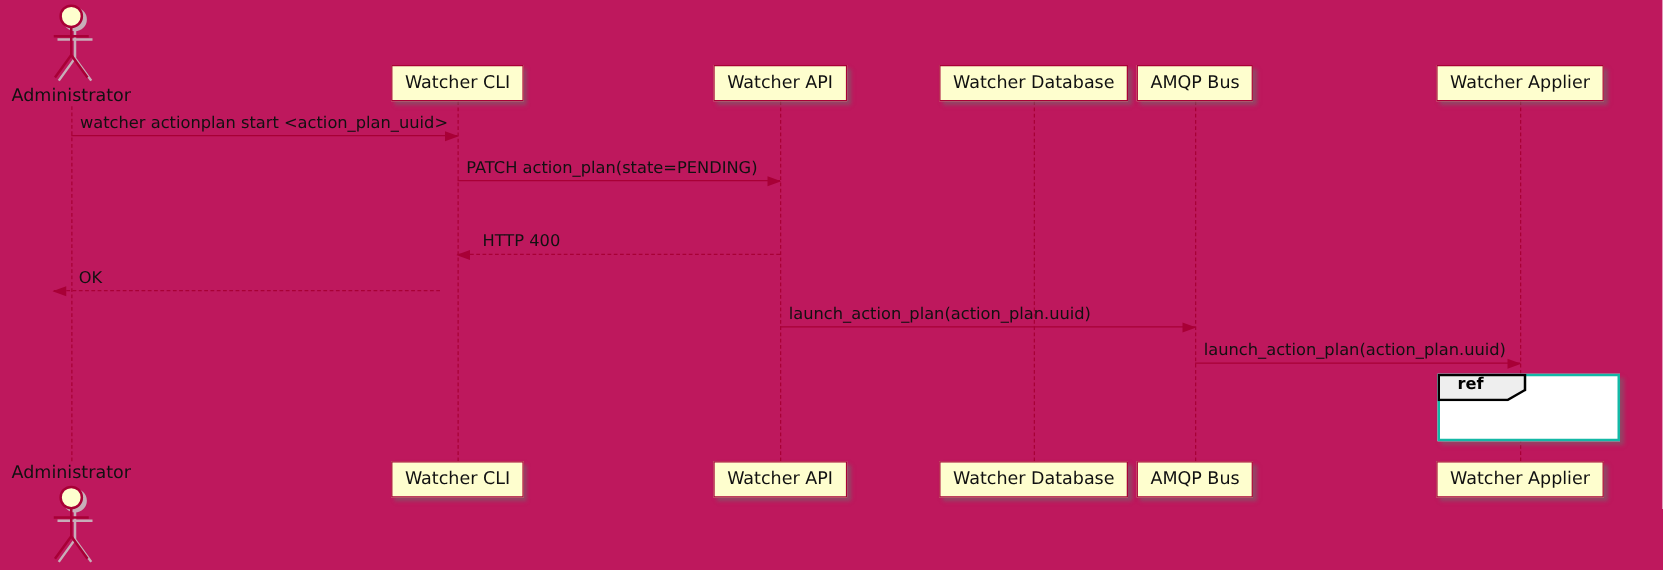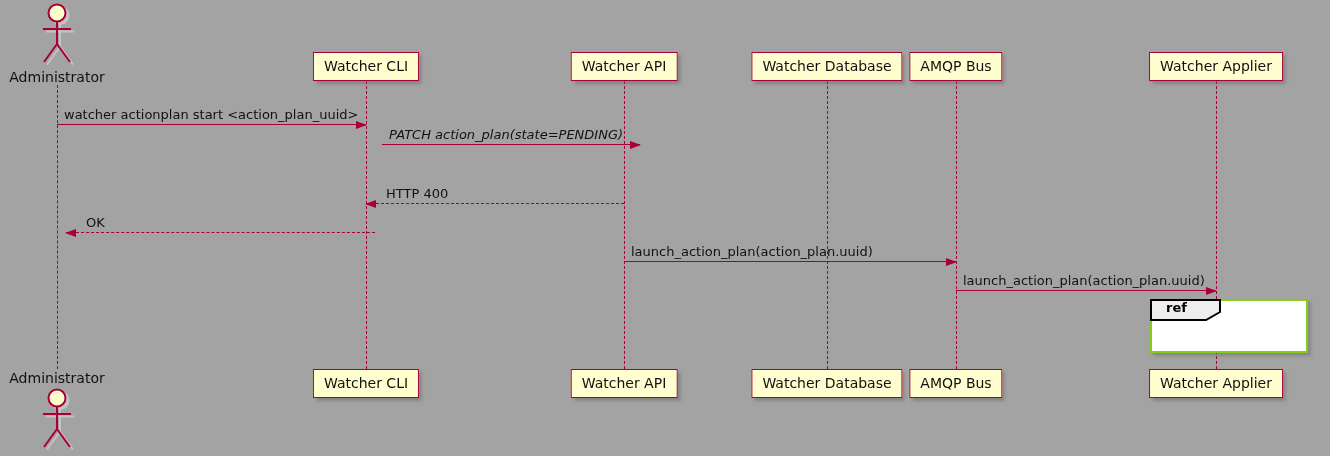--- a/index.html
+++ b/index.html
@@ -1,17 +1,17 @@
 <!DOCTYPE html>
 <html><head>
 <meta charset="utf-8">
 <style>
   html,body{margin:0;padding:0;background:#ffffff;}
   .canvas{
-    position:relative;width:1330px;height:456px;background:#a3a3a3;overflow:hidden;
+    position:relative;width:1330px;height:456px;background:#be185d;overflow:hidden;
     font-family:"DejaVu Sans","Liberation Sans",sans-serif;color:#111;
   }
   
   .life{position:absolute;width:0;border-left:1px dashed #A80036;}
   
   .pbox{
     position:absolute;transform:translateX(-50%);
     background:#FEFECE;border:1.6px solid #A80036;
     padding:5px 10px 6px;font-size:14px;line-height:16px;white-space:nowrap;
     box-shadow:3px 3px 3px rgba(110,110,110,.55);
@@ -25,22 +25,22 @@
   .msg{position:absolute;height:17px;}
   .msg .lbl{position:absolute;left:7px;bottom:3px;font-size:13px;white-space:nowrap;}
   .msg.left .lbl{left:20px;}
   .msg .line{position:absolute;left:0;right:0;bottom:0;height:0;border-top:1px solid #A80036;}
   .msg.dashed .line{border-top-style:dashed;}
   .ah{position:absolute;bottom:-4px;width:0;height:0;border-top:4.5px solid transparent;border-bottom:4.5px solid transparent;}
   .ah.r{right:-1px;border-left:11px solid #A80036;}
   .ah.l{left:-1px;border-right:11px solid #A80036;}
   
   .refbox{
-    position:absolute;left:1150px;top:299px;width:158px;height:54px;box-sizing:border-box;
-    background:#ffffff;border:2px solid #84cc16;box-shadow:3px 3px 3px rgba(110,110,110,.5);
+    position:absolute;left:1150px;top:299px;width:146px;height:54px;box-sizing:border-box;
+    background:#ffffff;border:2px solid #14b8a6;box-shadow:3px 3px 3px rgba(110,110,110,.5);
   }
   .refhead{position:absolute;left:-2px;top:-2px;width:72px;height:22px;}
   .refhead svg{display:block;}
   .reftag{position:absolute;left:16px;top:1px;font-size:13px;font-weight:bold;color:#000;}
   .refbody{margin:19px 4px 0 4px;font-size:13px;line-height:17px;color:#000;}
 </style>
 </head>
 <body>
 
 <div class="canvas">
@@ -67,40 +67,40 @@
   <div class="actor-label" style="left:57px;top:69px;">Administrator</div>
 
   <div class="row-top">
     <div class="pbox" style="left:366px;">Watcher CLI</div>
     <div class="pbox" style="left:624px;">Watcher API</div>
     <div class="pbox" style="left:827px;">Watcher Database</div>
     <div class="pbox" style="left:956px;">AMQP Bus</div>
     <div class="pbox" style="left:1216px;">Watcher Applier</div>
   </div>
 
-  <div class="msg" style="left:57px;top:108px;width:309px;">
+  <div class="msg" style="left:57px;top:92px;width:309px;">
     <span class="lbl">watcher actionplan start &lt;action_plan_uuid&gt;</span>
     <div class="line"></div>
     <span class="ah r"></span>
   </div>
 
-  <div class="msg" style="left:382px;top:128px;width:258px;font-style:italic;">
+  <div class="msg" style="left:366px;top:128px;width:258px;">
     <span class="lbl">PATCH action_plan(state=PENDING)</span>
     <div class="line"></div>
     <span class="ah r"></span>
   </div>
 
 
   <div class="msg dashed left" style="left:366px;top:187px;width:258px;">
     <span class="lbl">HTTP 400</span>
     <div class="line"></div>
     <span class="ah l"></span>
   </div>
 
-  <div class="msg dashed left" style="left:66px;top:216px;width:309px;">
+  <div class="msg dashed left" style="left:43px;top:216px;width:309px;">
     <span class="lbl">OK</span>
     <div class="line"></div>
     <span class="ah l"></span>
   </div>
 
   <div class="msg" style="left:624px;top:245px;width:332px;">
     <span class="lbl">launch_action_plan(action_plan.uuid)</span>
     <div class="line"></div>
     <span class="ah r"></span>
   </div>

